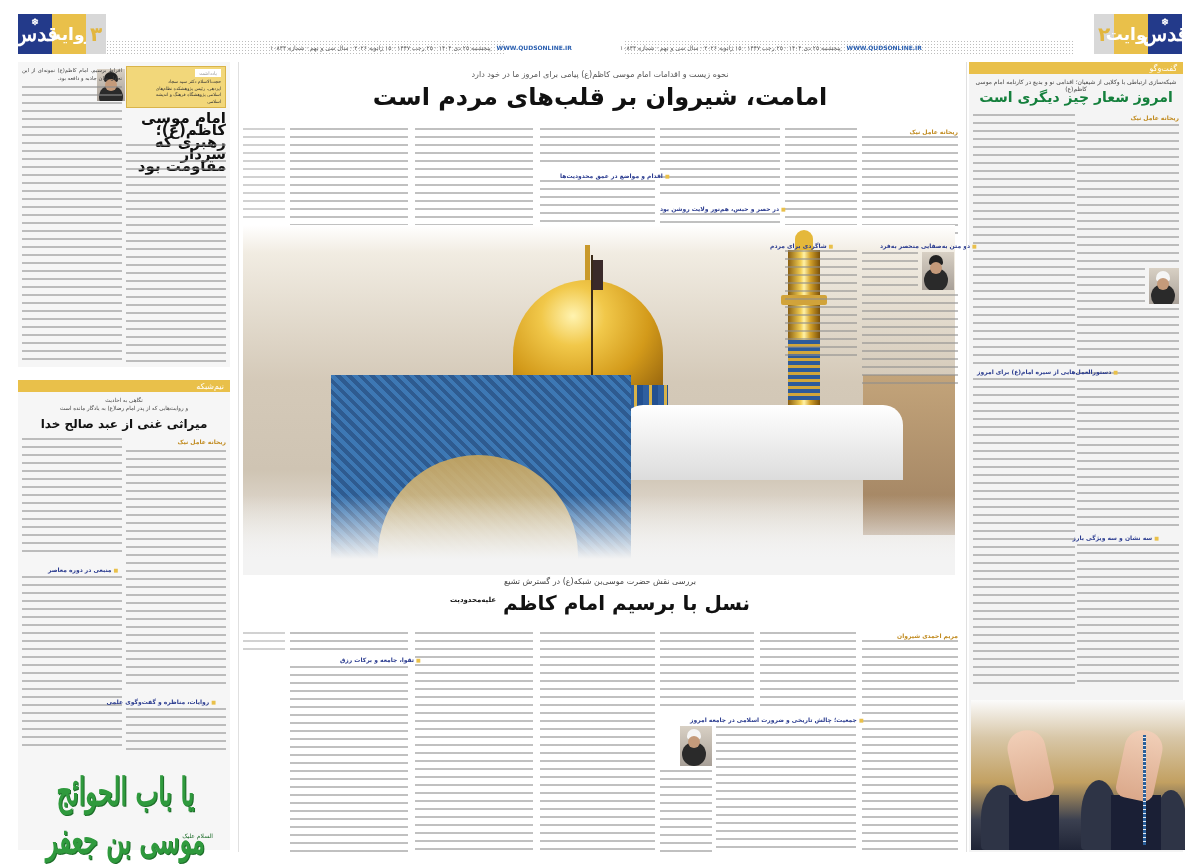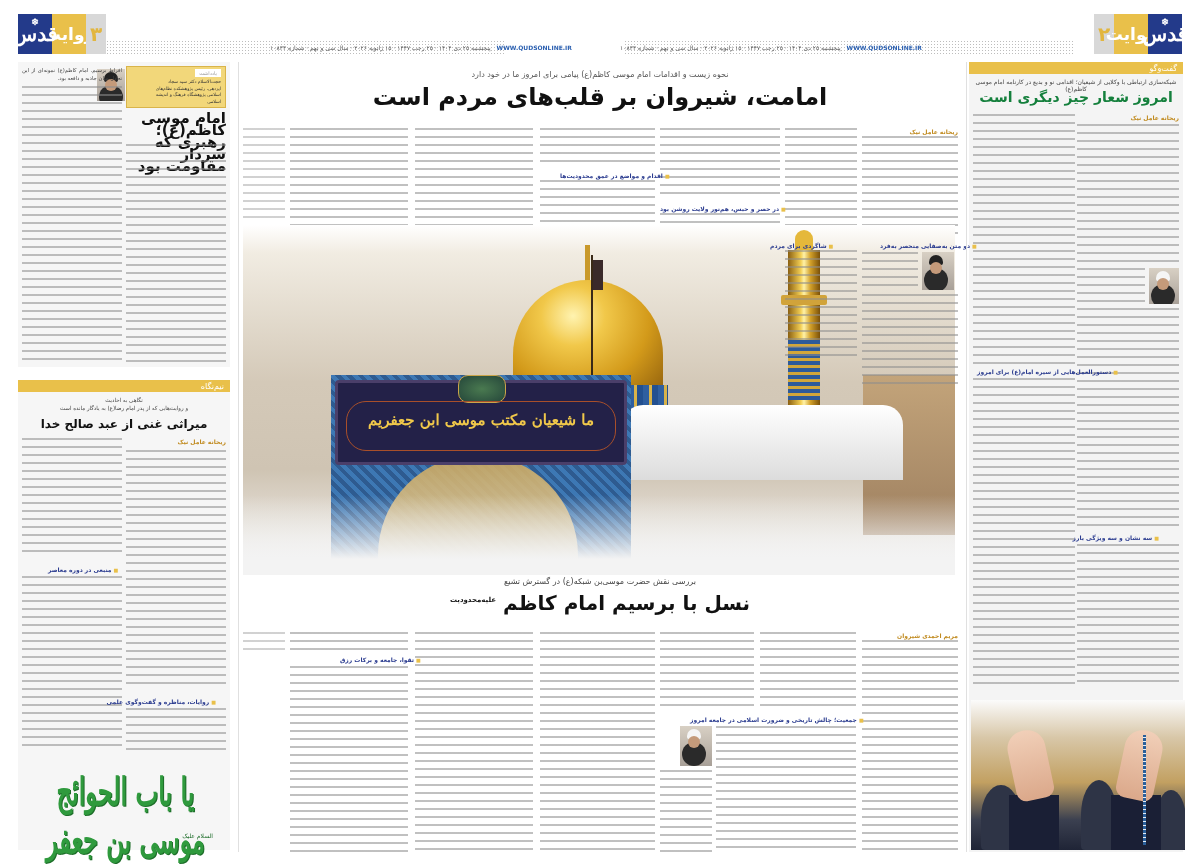--- a/index.html
+++ b/index.html
@@ -138,21 +138,21 @@
   <div class="lc-title">
     <div>امام موسی کاظم(ع)؛</div>
     <div>رهبری که سردار مقاومت بود</div>
   </div>
   <div class="txt" style="left:4px; top:4px; width:100px; height:18px;">افراط برسیم. امام کاظم(ع) نمونه‌ای از این تعادل میان جاذبه و دافعه بود.</div>
   <div class="lines" style="left:4px; top:24px; width:100px; height:276px;"></div>
   <div class="lines" style="left:108px; top:82px; width:100px; height:218px;"></div>
 </div>
 
 <div class="lc-bottom">
-  <div class="sec-bar">نیم‌نگاه</div>
+  <div class="sec-bar">نیم‌شبکه</div>
   <div class="lcb-kicker">
     <div>نگاهی به احادیث</div>
     <div>و روایت‌هایی که از پدر امام رضا(ع) به یادگار مانده است</div>
   </div>
   <div class="lcb-title">میراثی غنی از عبد صالح خدا</div>
   <div class="txt" style="right:4px; top:58px; width:100px; height:14px;">
     <span class="kicker">ریحانه عامل نیک</span>
   </div>
   <div class="lines" style="right:4px; top:70px; width:100px; height:240px;"></div>
   <div class="lines" style="left:4px; top:58px; width:100px; height:120px;"></div>
@@ -238,25 +238,20 @@
   <div class="dome-drum"></div>
   <div class="minaret-top"></div>
   <div class="minaret"></div>
   <div class="minaret-balcony"></div>
   <div class="minaret-tiles"></div>
   <div class="tent"></div>
   <div class="tile-wall"></div>
   <div class="arch"></div>
   <div class="flag"></div>
   <div class="flag-cloth"></div>
-  <div class="banner">
-    <div class="banner-emblem"></div>
-    <div class="banner-frame"></div>
-    <div class="banner-text">ما شیعیان مکتب موسی ابن جعفریم</div>
-  </div>
   <div class="photo-fade"></div>
 </div>
 
 <div class="subhead" style="left:770px; top:242px;">شاگردی برای مردم</div>
 <div class="lines" style="left:785px; top:250px; width:72px; height:110px;"></div>
 <div class="subhead" style="left:880px; top:242px;">دو متن به‌صفایی منحصر به‌فرد</div>
 <div class="author-photo" style="left:922px; top:252px; width:32px; height:38px;"></div>
 <div class="lines" style="left:862px; top:252px; width:56px; height:38px;"></div>
 <div class="lines" style="left:862px; top:294px; width:96px; height:90px;"></div>
 

